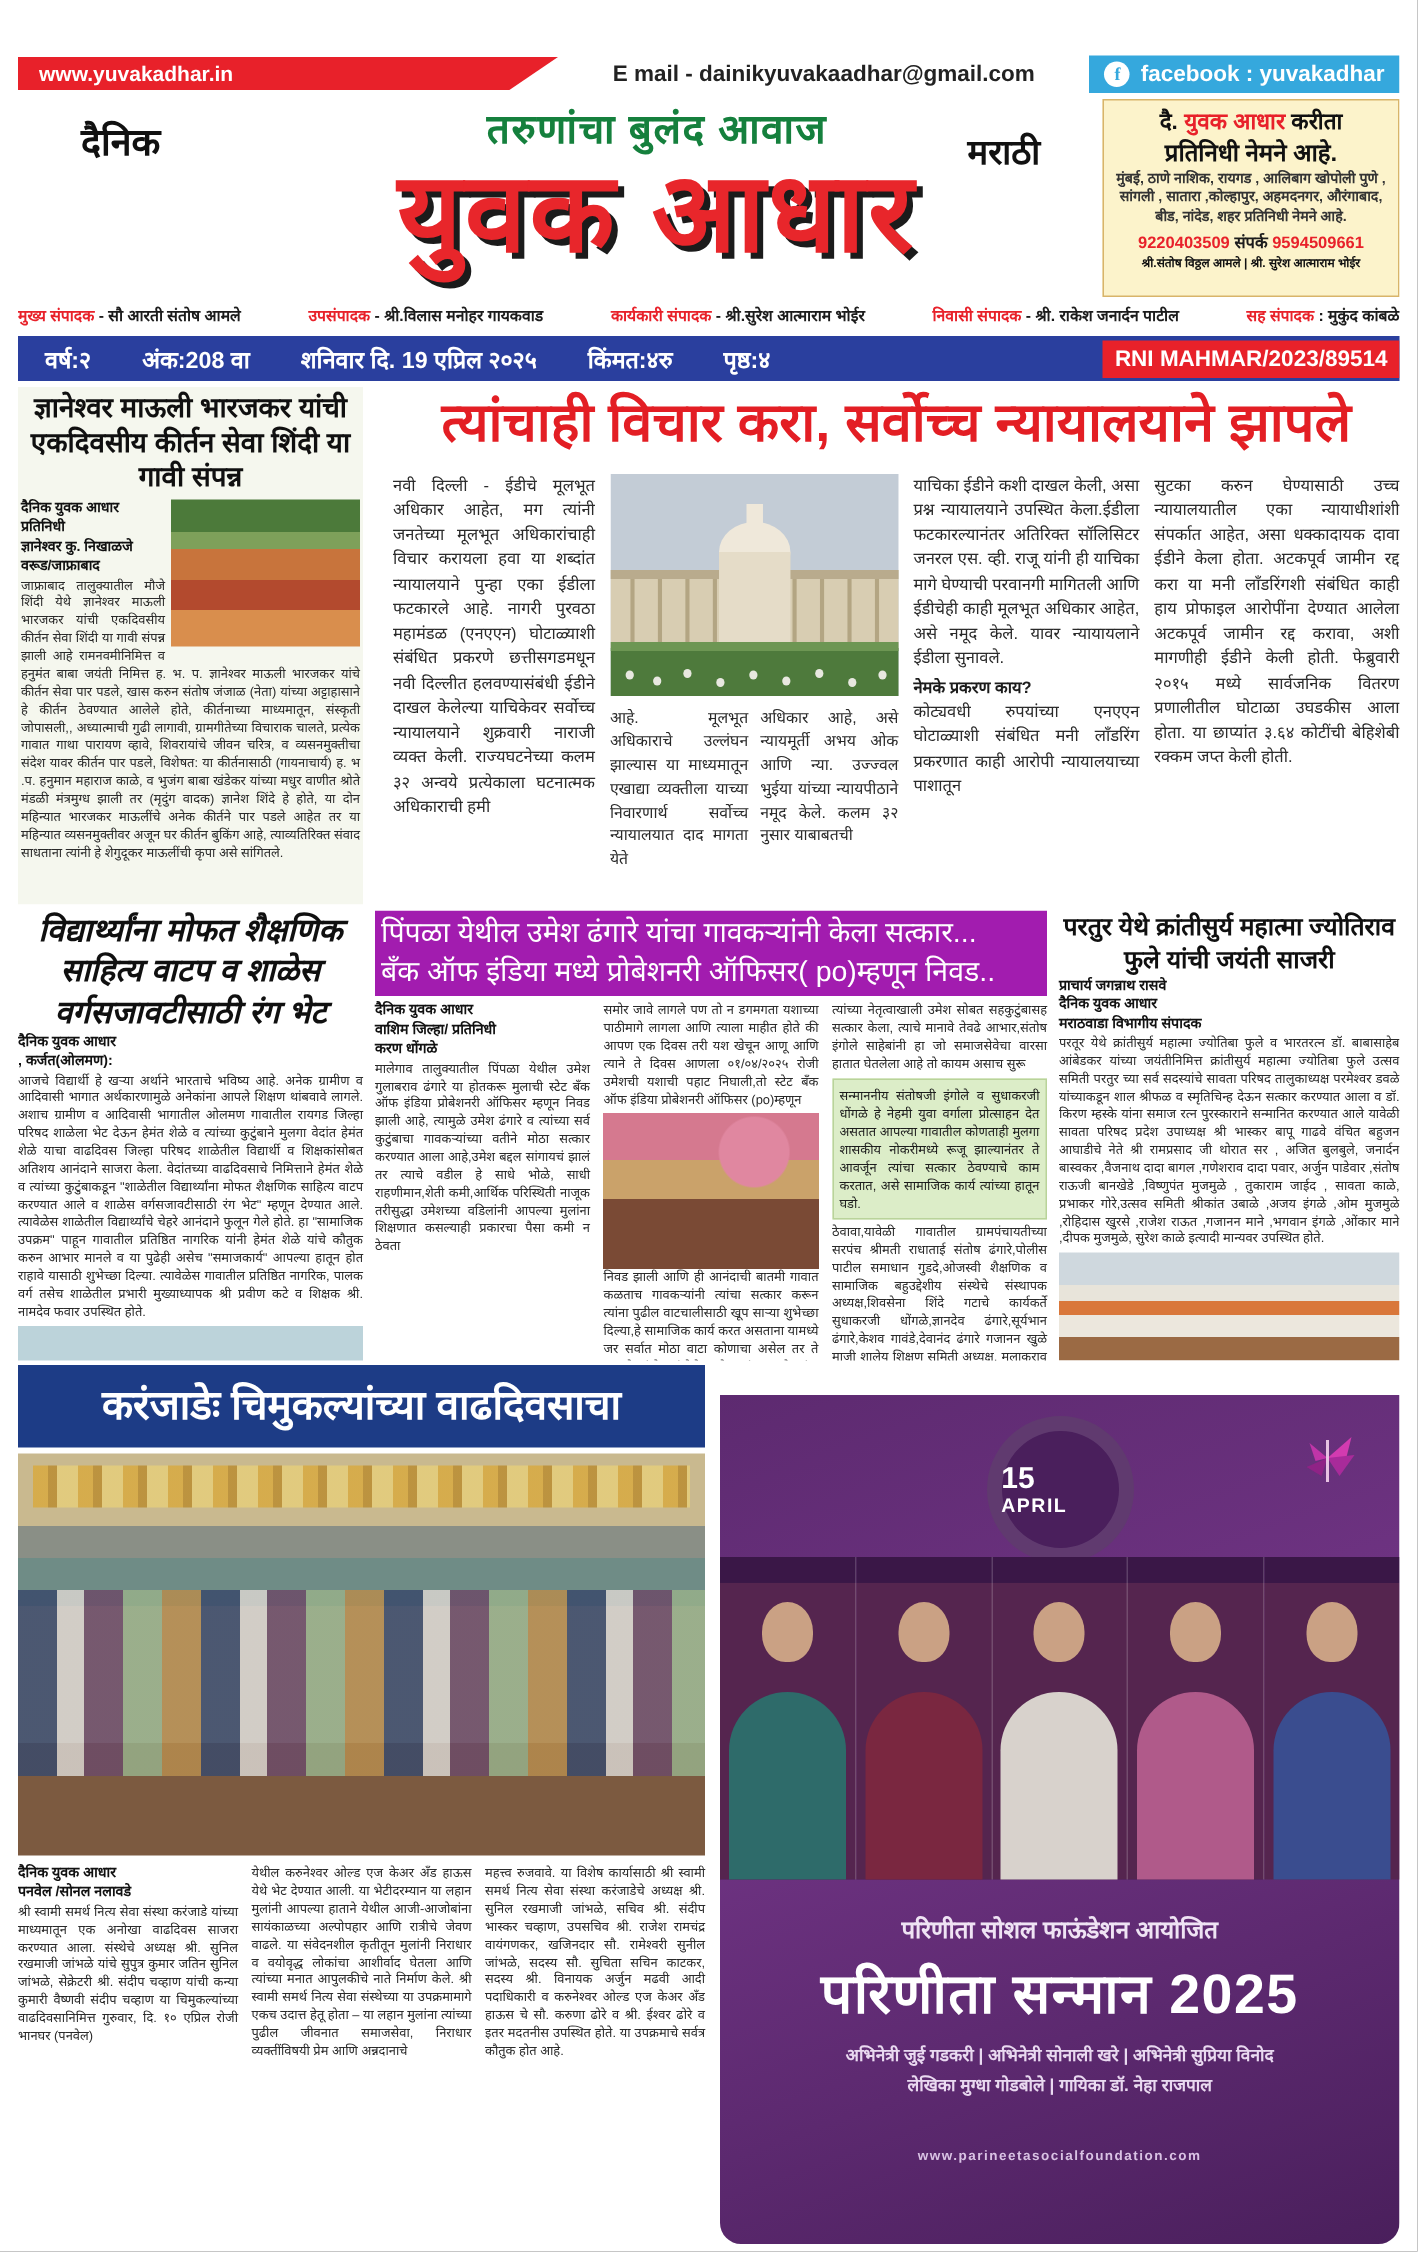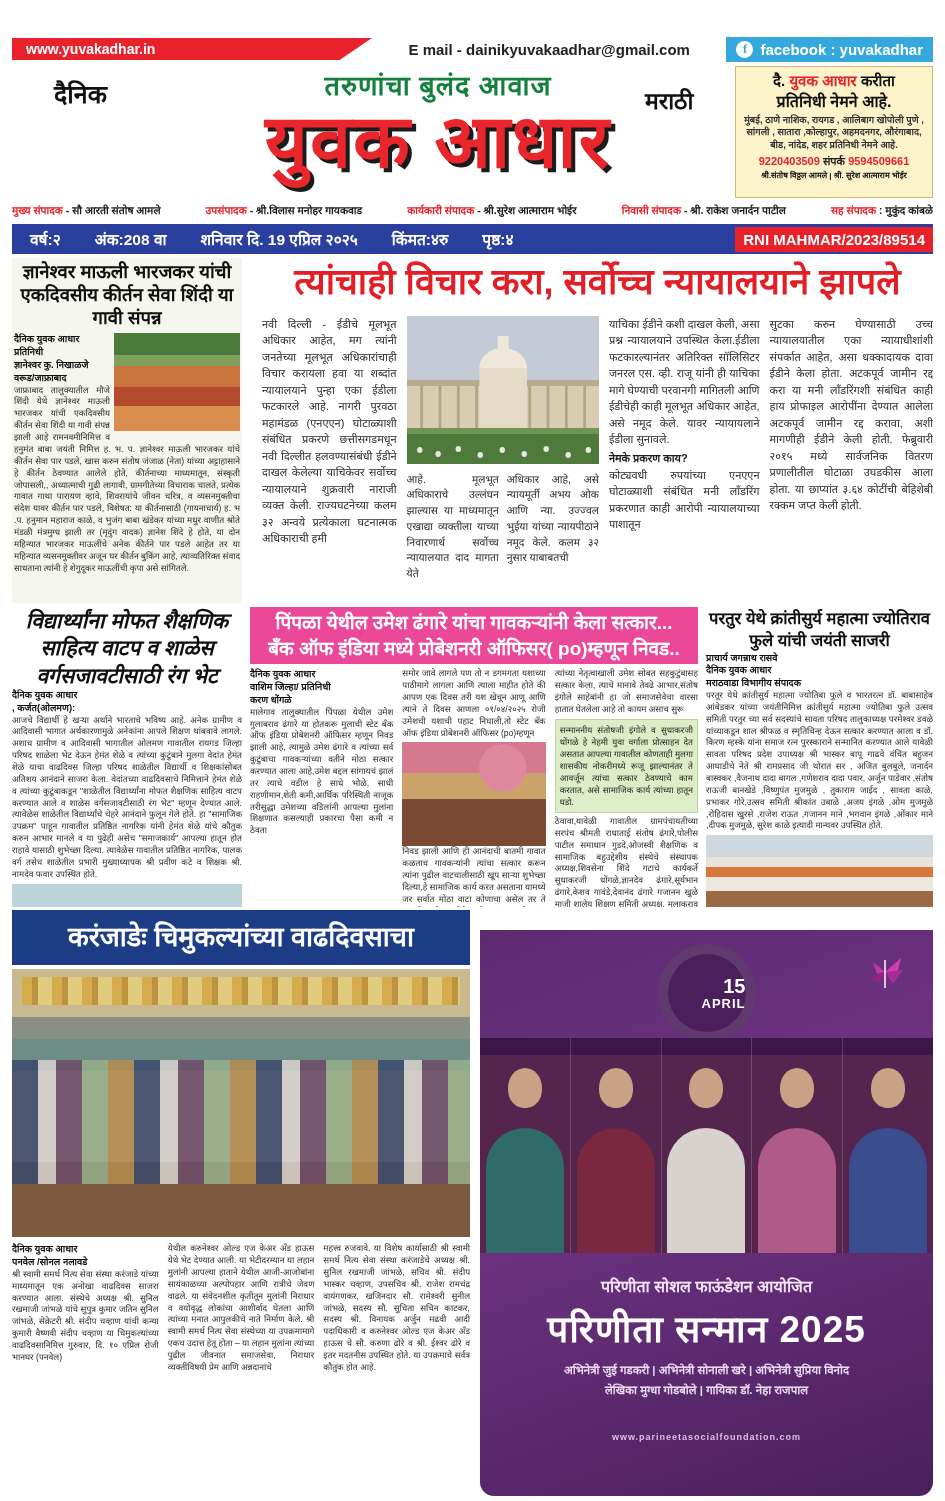--- a/index.html
+++ b/index.html
@@ -60,21 +60,21 @@
   .minirow{display:flex;gap:8px;margin-top:8px;flex:1;}
   .minirow>div{width:50%;}
   .subhead{font-weight:bold;font-size:11px;margin:2px 0;}
   
   #row2{top:607px;left:12px;right:12px;height:300px;display:flex;gap:8px;}
   .r2-left{width:230px;flex:none;}
   .a3-hl{font-size:21px;line-height:1.3;font-style:italic;}
   .a3-photo{width:100%;height:86px;margin-top:3px;
      background:linear-gradient(180deg,#bcd3da 0 45%,#7e9aa6 45% 60%,#c99a62 60% 78%,#8a5b3c 78% 100%);}
   .r2-mid{width:448px;flex:none;display:flex;flex-direction:column;}
-  .redbanner{background:#ec4899;color:#fff;font-weight:bold;font-size:19px;line-height:1.35;text-align:center;padding:3px 4px;}
+  .redbanner{background:#a21caf;color:#fff;font-weight:normal;font-size:19px;line-height:1.35;text-align:left;padding:3px 4px;}
   .mid-cols{display:flex;gap:9px;margin-top:4px;flex:1;}
   .mid-cols>div{width:33.33%;}
   .a4-photo{width:100%;height:104px;margin-top:3px;
      background:radial-gradient(circle at 70% 25%,#e087a0 0 18%,transparent 19%),
                 linear-gradient(180deg,#d5798f 0 30%,#caa26a 30% 55%,#7a4a35 55% 100%);}
   .greenbox{background:#dcedc8;border:1px solid #b9d39a;padding:4px;font-size:8.6px;line-height:1.4;text-align:justify;margin:3px 0;}
   .r2-right{flex:1;display:flex;flex-direction:column;}
   .a5-hl{font-size:16.5px;line-height:1.35;}
   .a5-photo{width:100%;height:72px;margin-top:3px;
      background:linear-gradient(180deg,#cfd8de 0 30%,#e8e4da 30% 45%,#d9773a 45% 58%,#ece7dd 58% 78%,#9b6a44 78% 100%);}
@@ -88,21 +88,21 @@
      background:repeating-linear-gradient(90deg,#d9a93c 0 10px,#b98a2c 10px 16px,#e7cf7a 16px 30px);opacity:.8;}
   .a6-photo .people{position:absolute;top:34%;left:0;right:0;height:46%;
      background:repeating-linear-gradient(90deg,#3a4a6b 0 26px,#d8d4cf 26px 44px,#6c4b68 44px 70px,#97b08a 70px 96px,#b68c4e 96px 122px);opacity:.85;}
   .a6-cols{display:flex;gap:9px;margin-top:6px;flex:1;}
   .a6-cols>div{width:33.33%;}
   
   .ad{flex:1;position:relative;margin-top:20px;border-radius:0 0 14px 14px;
       background:linear-gradient(160deg,#5d2a70 0%,#6e3382 40%,#4a1f5c 100%);color:#fff;text-align:center;}
   .ad-circle{position:absolute;top:14px;left:50%;transform:translateX(-50%);width:78px;height:78px;border-radius:50%;
       background:#4a1f5c;border:10px solid rgba(255,255,255,0.12);display:flex;flex-direction:column;
-      align-items:flex-end;justify-content:center;font-weight:bold;}
+      align-items:flex-start;justify-content:center;font-weight:bold;}
   .ad-d1{font-size:20px;line-height:1;}
   .ad-d2{font-size:13px;letter-spacing:1px;}
   .ad-fly{position:absolute;top:22px;right:26px;}
   .ad-strip{position:absolute;top:108px;left:0;right:0;height:215px;display:flex;}
   .ad-p{flex:1;position:relative;border-right:1px solid rgba(255,255,255,0.18);background:linear-gradient(180deg,#3a1747 0 8%,#55254f 8% 100%);}
   .ad-p:last-child{border-right:none;}
   .ad-p::before{content:"";position:absolute;top:14%;left:50%;transform:translateX(-50%);width:34px;height:40px;border-radius:50% 50% 46% 46%;background:#caa184;}
   .ad-p::after{content:"";position:absolute;bottom:0;left:50%;transform:translateX(-50%);width:78px;height:58%;
       border-radius:40px 40px 0 0;background:var(--sari,#8a3b5a);}
   .ad-org{position:absolute;top:345px;left:0;right:0;font-size:16px;font-weight:bold;color:#efe3f4;}

